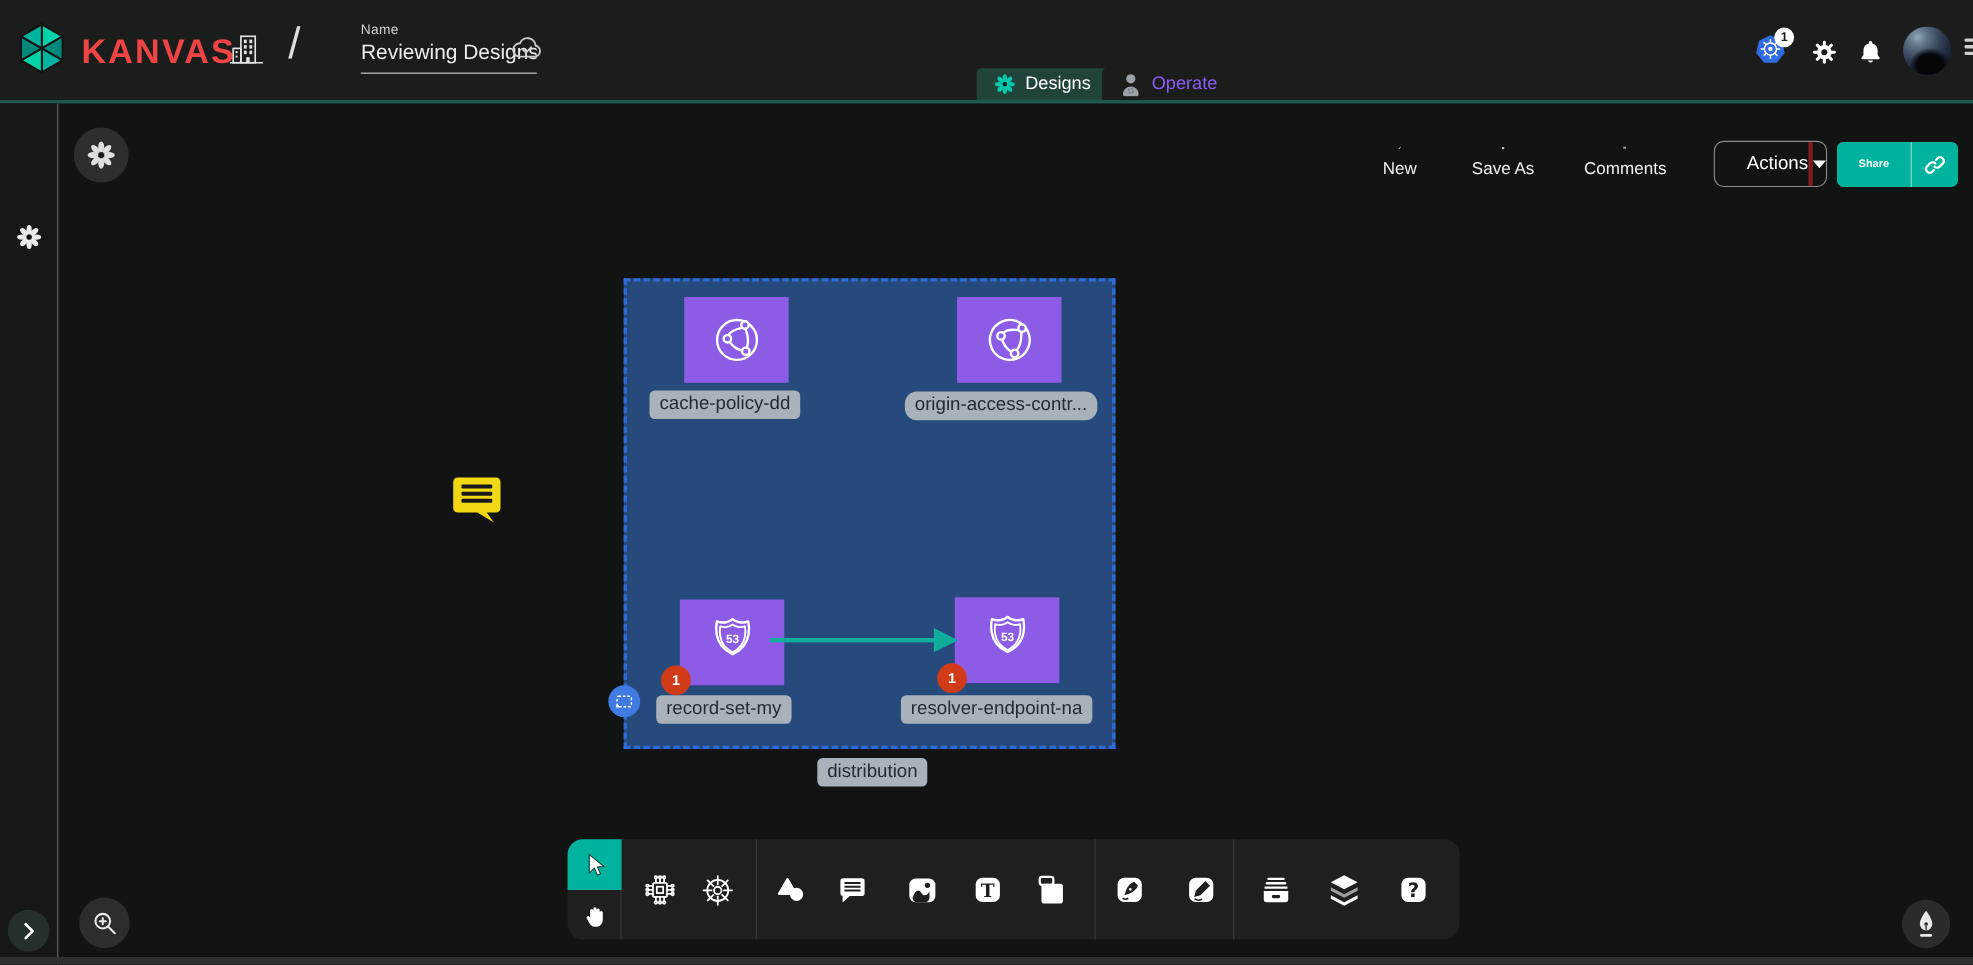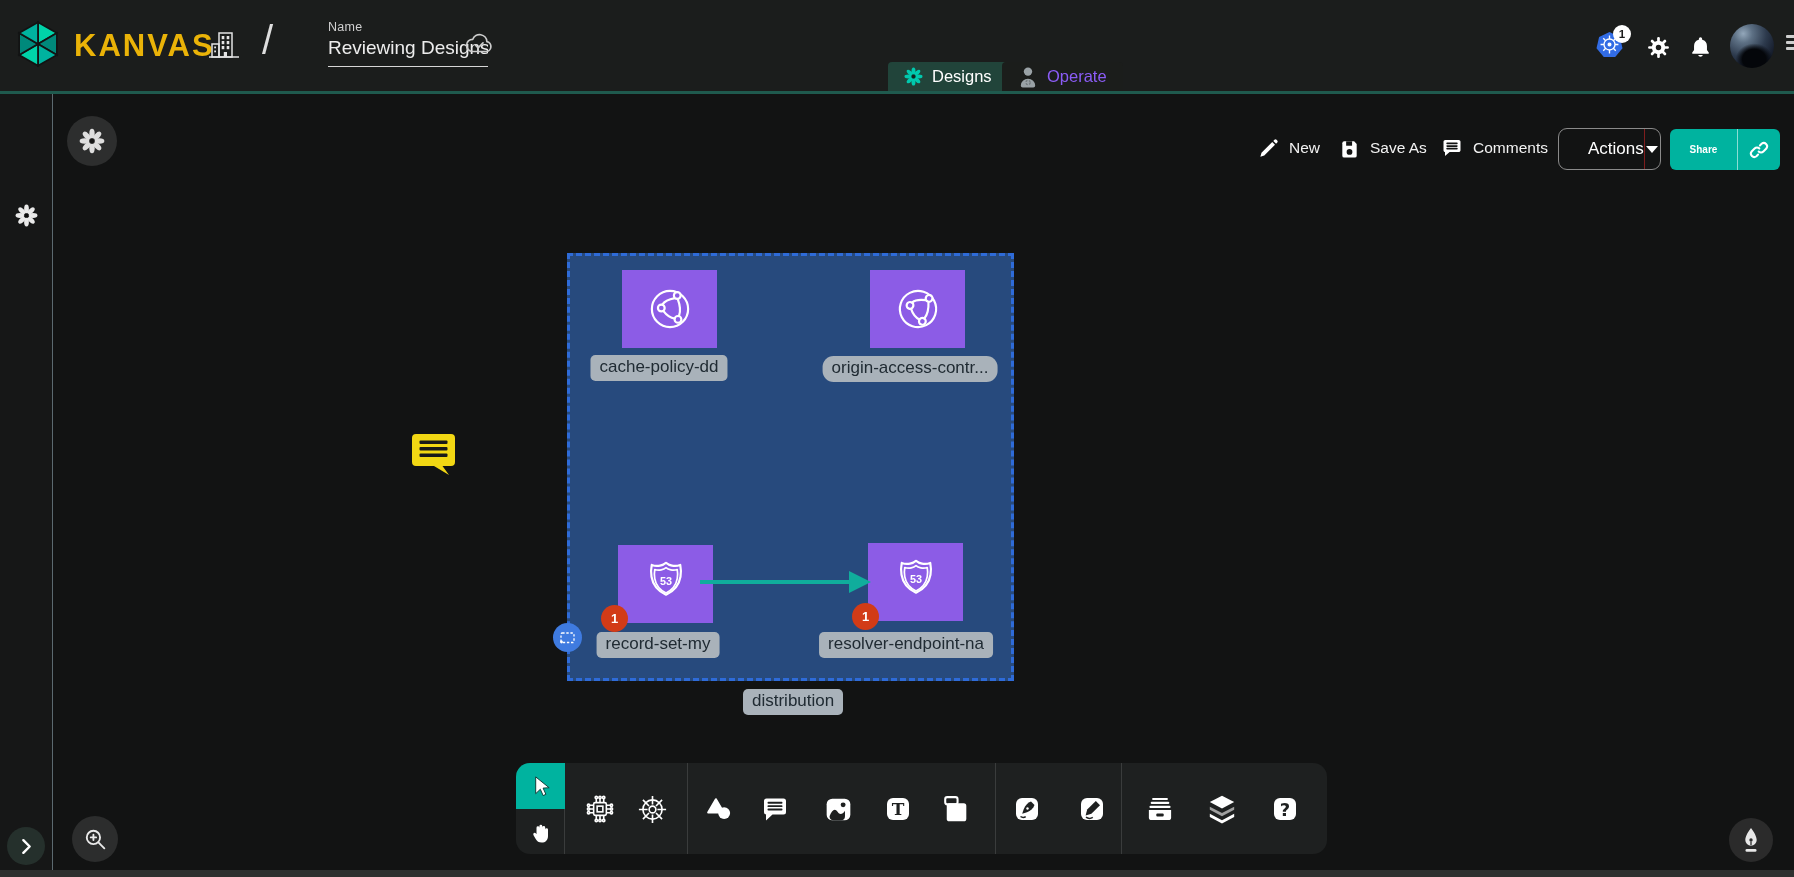--- a/index.html
+++ b/index.html
@@ -11,21 +11,21 @@
     color:#e8e8e8;
   }
   .abs { position:absolute; }
 
   
   .header {
     position:absolute; top:0; left:0; width:1794px; height:94px;
     background:#1b1d1c; border-bottom:3px solid #1f5a4e;
   }
   .logo { position:absolute; left:14px; top:20px; display:flex; align-items:center; gap:12px; cursor:pointer; }
-  .brand-text { font-size:31px; font-weight:bold; letter-spacing:2px; color:#eab308; }
+  .brand-text { font-size:31px; font-weight:bold; letter-spacing:2px; color:#ef4444; }
   .slash { position:absolute; left:262px; top:18px; font-size:40px; font-weight:100; color:#dedede; }
   .name-field { position:absolute; left:287px; top:20px; width:160px;margin-left:41px; }
   .name-field .lbl { font-size:12.5px; color:#cfcfcf; letter-spacing:.3px; }
   .name-field input {
     width:160px; background:transparent; border:none; outline:none;
     border-bottom:1.5px solid #d6d6d6; color:#ededed; font-size:19px;
     padding:3px 0 7px 0; font-family:"Liberation Sans", sans-serif;
   }
   .cloud-ic { position:absolute; left:464px; top:30px; }
 
@@ -68,28 +68,28 @@
     position:absolute; border-radius:50%; display:flex; align-items:center;
     justify-content:center; cursor:pointer;
   }
   .canvas-menu-btn { left:67px; top:116px; width:50px; height:50px; background:#2d2e2e; }
   .zoom-btn { left:72px; top:816px; width:46px; height:46px; background:#2c2d2d; }
   .nib-btn { left:1729px; top:818px; width:44px; height:44px; background:#2b2b2b; }
 
   
   .act-item {
     position:absolute; top:133px; height:30px; display:flex; align-items:center;
-    gap:9px; color:#f2f2f2; font-size:15.5px; cursor:pointer; font-weight:500;
+    gap:9px; color:#f2f2f2; font-size:15.5px; cursor:pointer; font-weight:500;flex-direction:column;
   }
   .actions-btn {
     position:absolute; left:1558px; top:128px; width:103px; height:42px;
     border:1px solid #8a8a8a; border-radius:9px; display:flex; cursor:pointer;
     color:#ffffff; font-size:17px; overflow:hidden;
   }
-  .actions-btn .main { flex:1; display:flex; align-items:center; justify-content:center; border-right:1px solid #7f1d1d;margin-left:29px; }
+  .actions-btn .main { flex:1; display:flex; align-items:center; justify-content:center; border-right:4px solid #7f1d1d;margin-left:29px; }
   .actions-btn .caret-cell { width:30px; display:flex; align-items:center; justify-content:center; }
   .caret { width:0; height:0; border-left:6px solid transparent; border-right:6px solid transparent; border-top:7px solid #ffffff; }
   .share-btn {
     position:absolute; left:1670px; top:129px; width:110px; height:41px;
     background:#00B39F; border-radius:6px; display:flex; cursor:pointer; overflow:hidden;
   }
   .share-btn .main {
     flex:1; display:flex; align-items:center; justify-content:center;
     color:#ffffff; font-size:10px; font-weight:bold; border-right:1px solid rgba(255,255,255,.55);
   }

